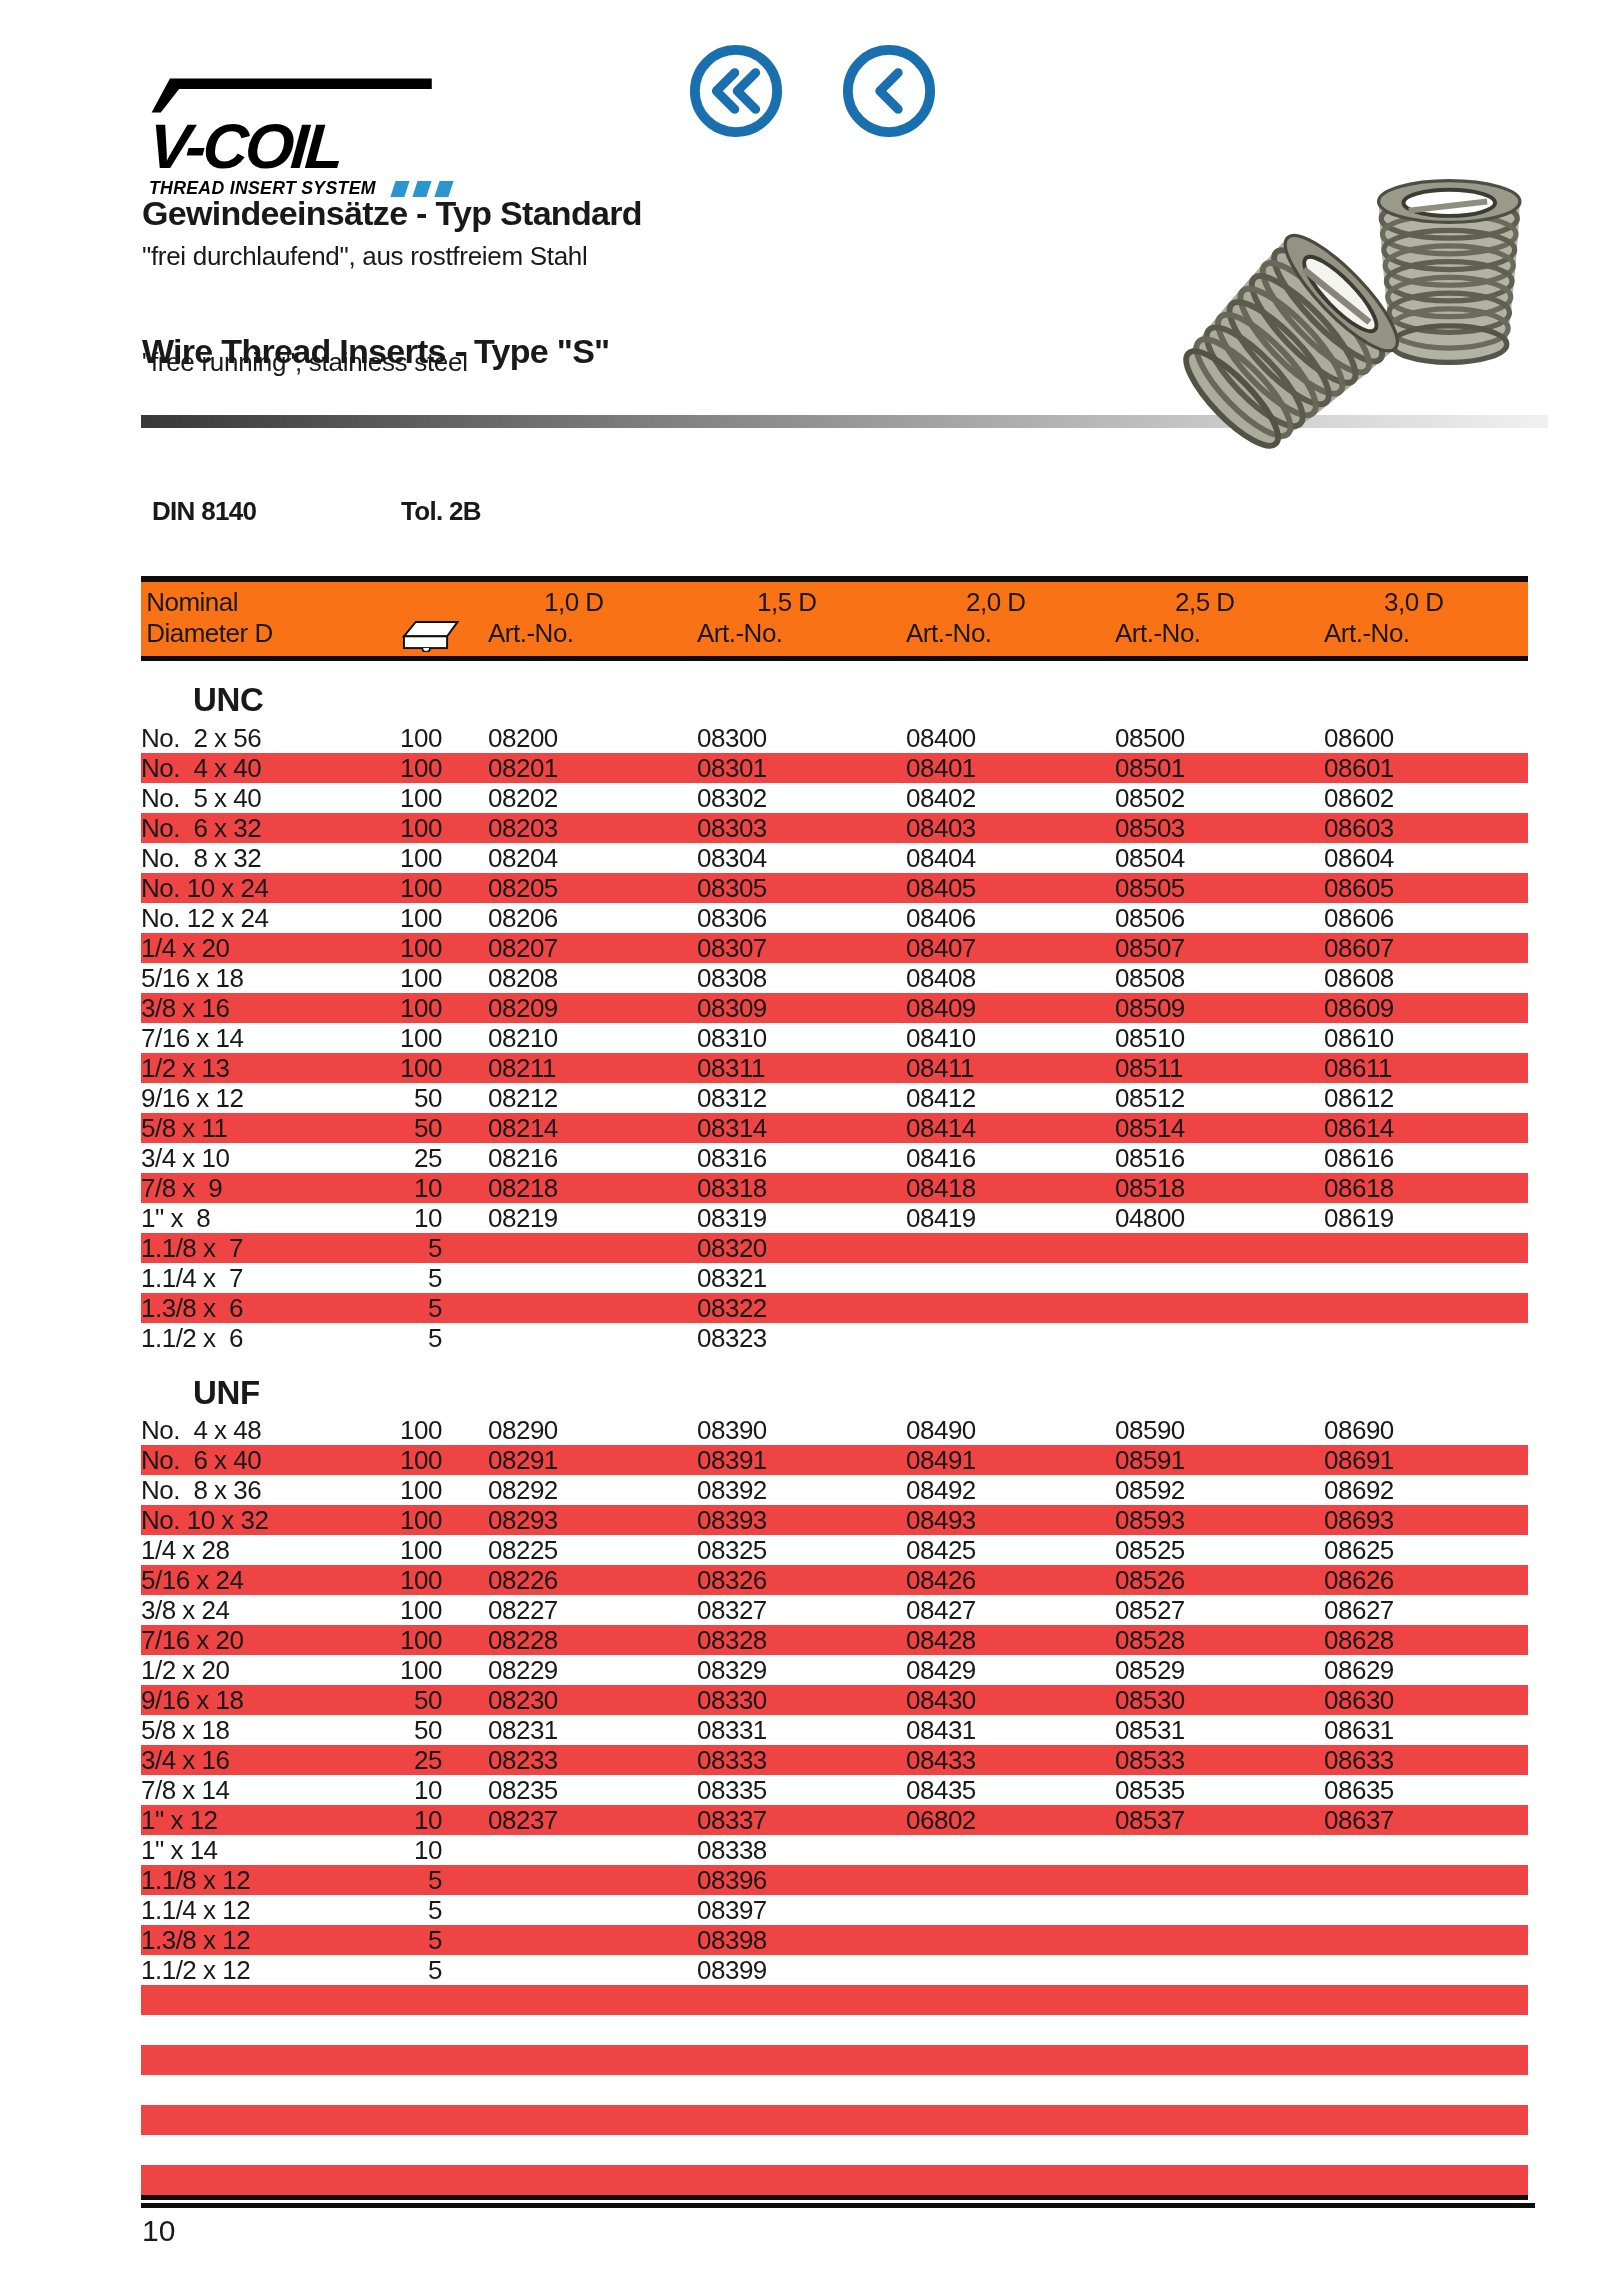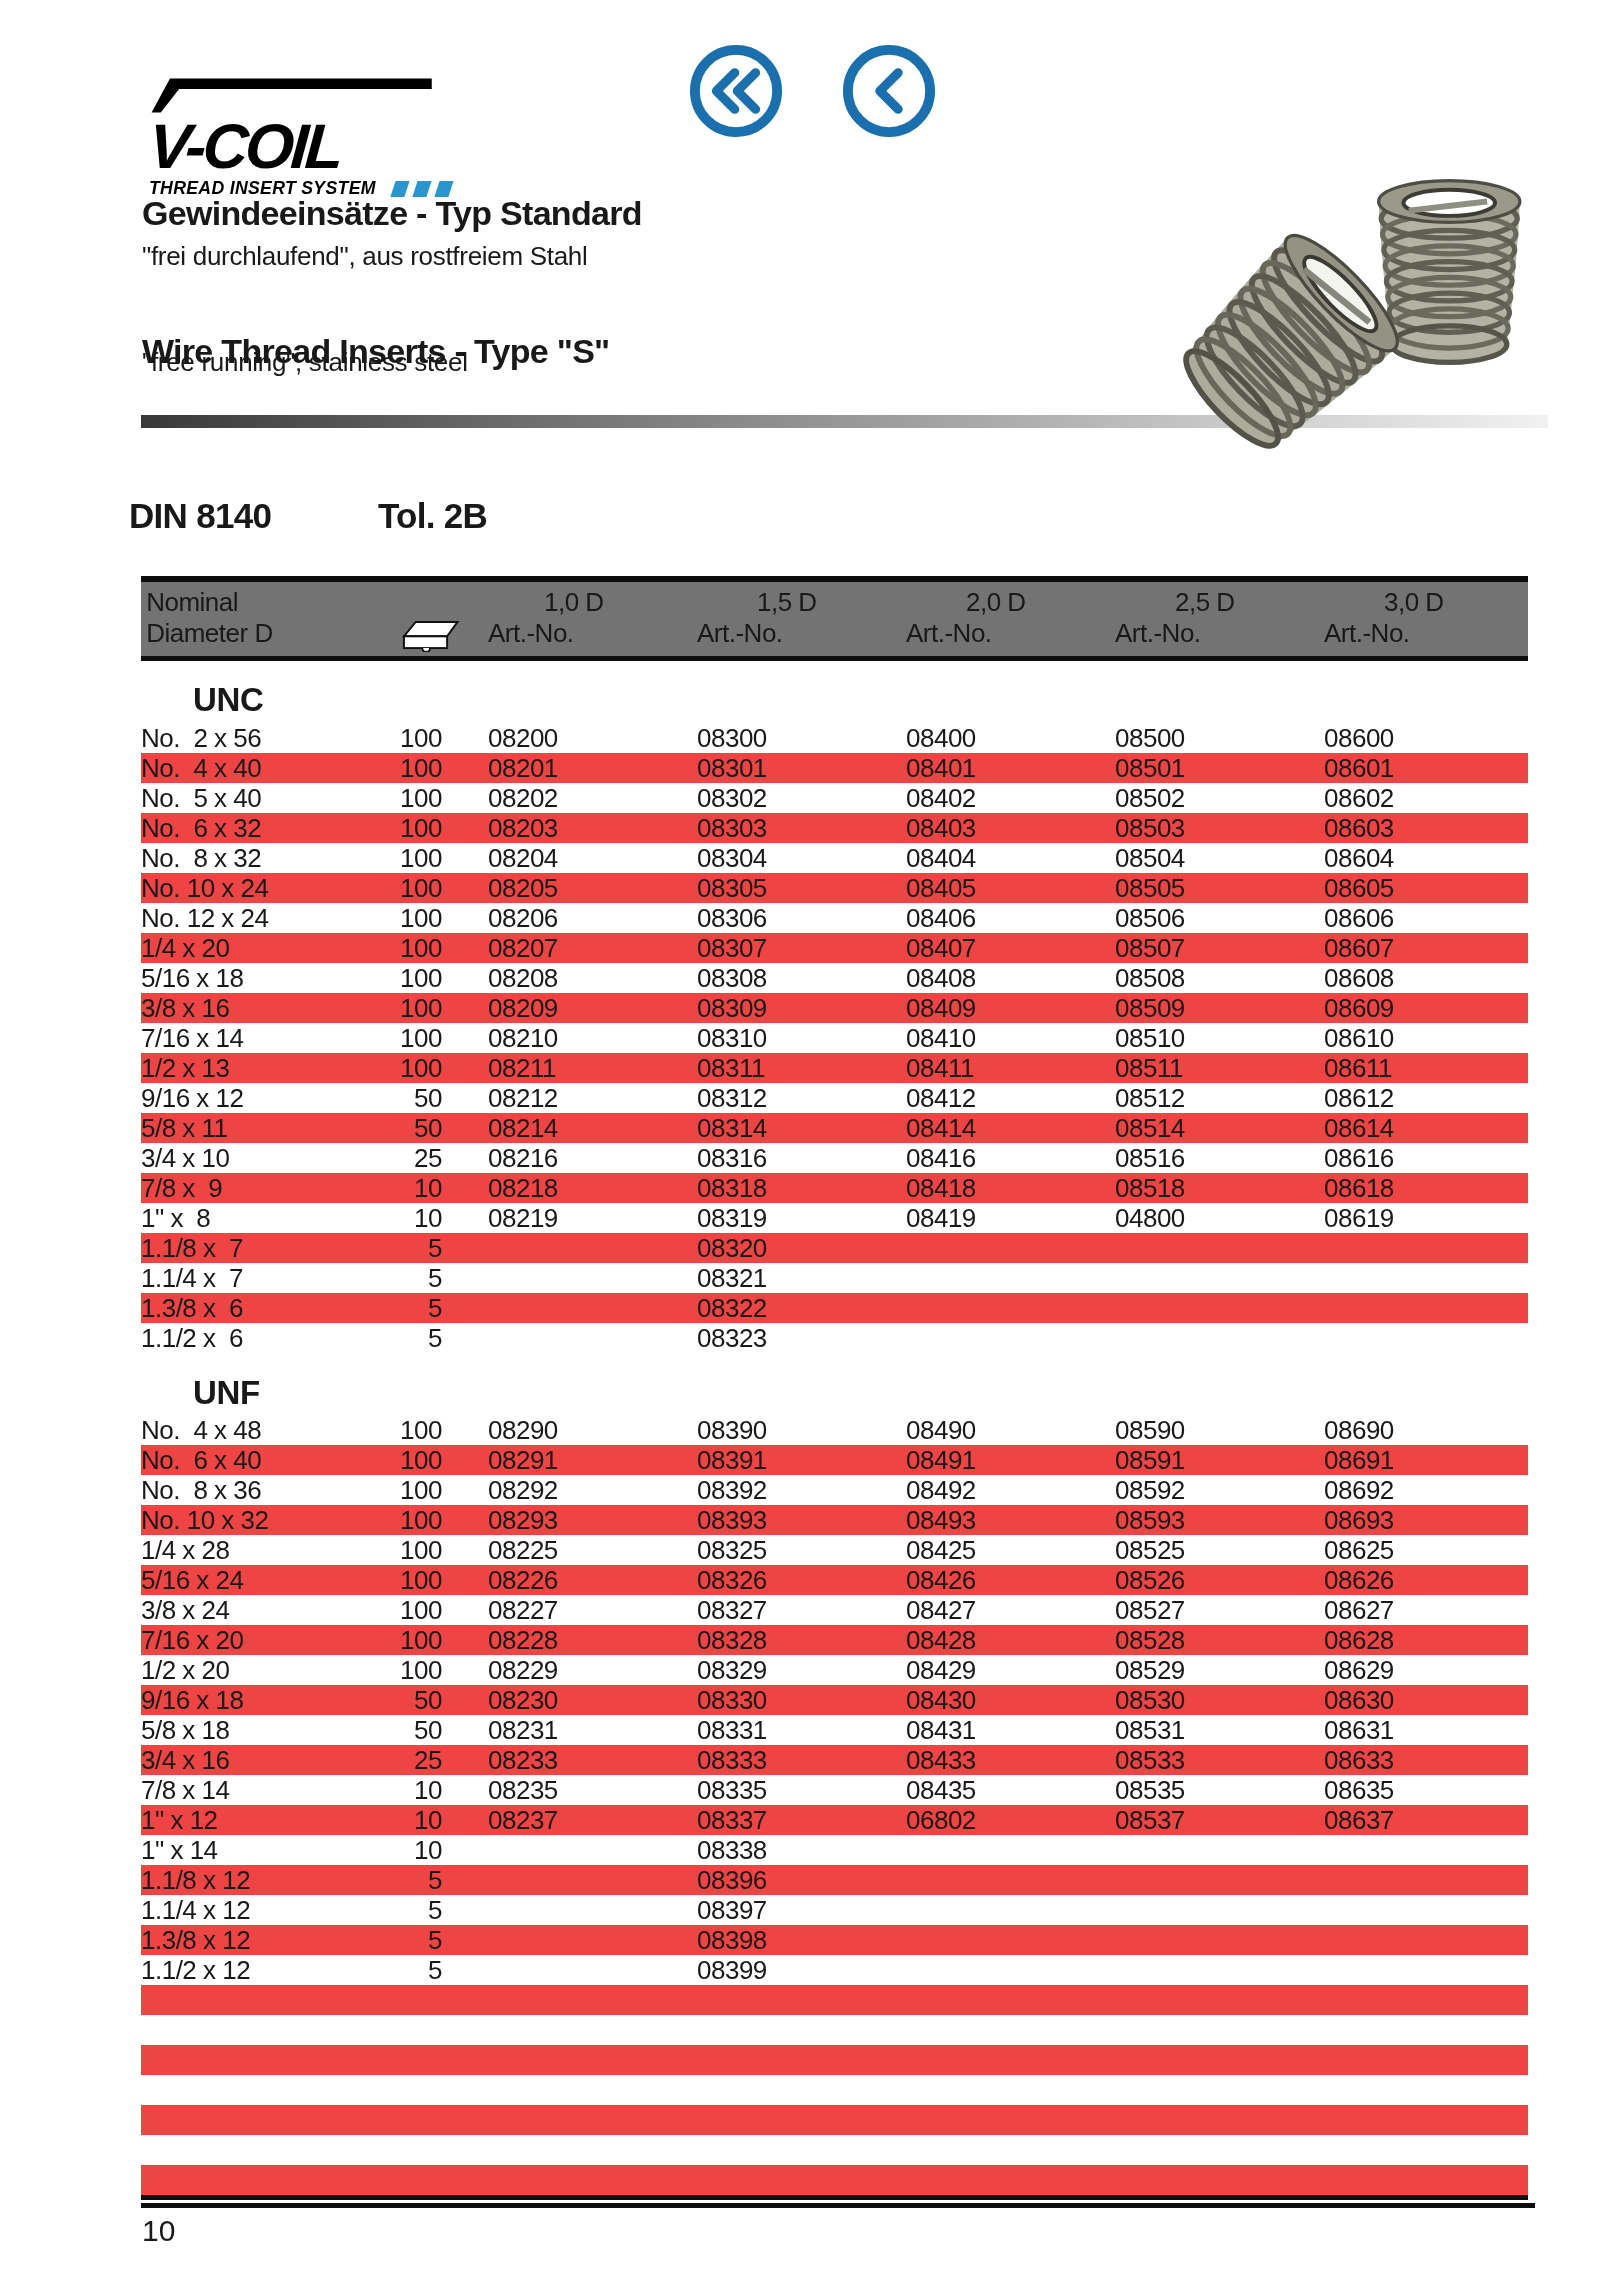--- a/index.html
+++ b/index.html
@@ -27,28 +27,28 @@
   .sub-de{position:absolute;left:142px;top:241px;font-size:26px;letter-spacing:-0.3px;}
   .h-en{position:absolute;left:142px;top:300px;font-size:34px;font-weight:bold;letter-spacing:-0.7px;margin-top:32px;}
   .sub-en{position:absolute;left:142px;top:347px;font-size:26px;letter-spacing:-0.3px;}
 
   
   #divider{position:absolute;left:141px;top:415px;width:1407px;height:13px;z-index:1;
            background:linear-gradient(90deg,#383838 0%,#6f6f6f 28%,#a6a6a6 58%,#d2d2d2 82%,#f1f1f1 100%);}
   #photo{position:absolute;left:1145px;top:162px;width:458px;height:308px;z-index:2;}
 
   
-  #din{position:absolute;left:129px;top:496px;font-size:35px;font-weight:bold;letter-spacing:-0.7px;}
+  #din{position:absolute;left:152px;top:496px;font-size:26px;font-weight:bold;letter-spacing:-0.7px;}
   #din .std{display:inline-block;width:249px;}
 
   
   #tbl{position:absolute;left:141px;top:576px;width:1387px;font-size:26px;letter-spacing:-0.5px;}
   #tbl .rule{height:5.9px;background:#0d0d0d;}
   .grid{display:grid;grid-template-columns:171px 130px 255px 209px 209px 209px 1fr;}
-  #thead{background:#737373;padding:5.2px 0 6.5px 0;}
+  #thead{background:#f97316;padding:5.2px 0 6.5px 0;}
   #thead .hline{height:31px;line-height:31px;}
   #thead .c0{padding-left:5.2px;}
   #thead .c2{padding-left:46px;box-sizing:border-box;}
   #thead .size-label{display:inline-block;margin-left:60px;}
   #thead .c2 .size-label{margin-left:56px;}
   #thead .iconcell{display:flex;justify-content:flex-end;align-items:center;transform:translateX(19.6px);}
   .section-title{font-size:33px;font-weight:bold;letter-spacing:-0.3px;padding:22px 0 5.2px 52px;line-height:35px;}
   .section-title.first{padding-top:21px;}
   .row{height:30px;}
   .row.alt{background:#ef4444;}

